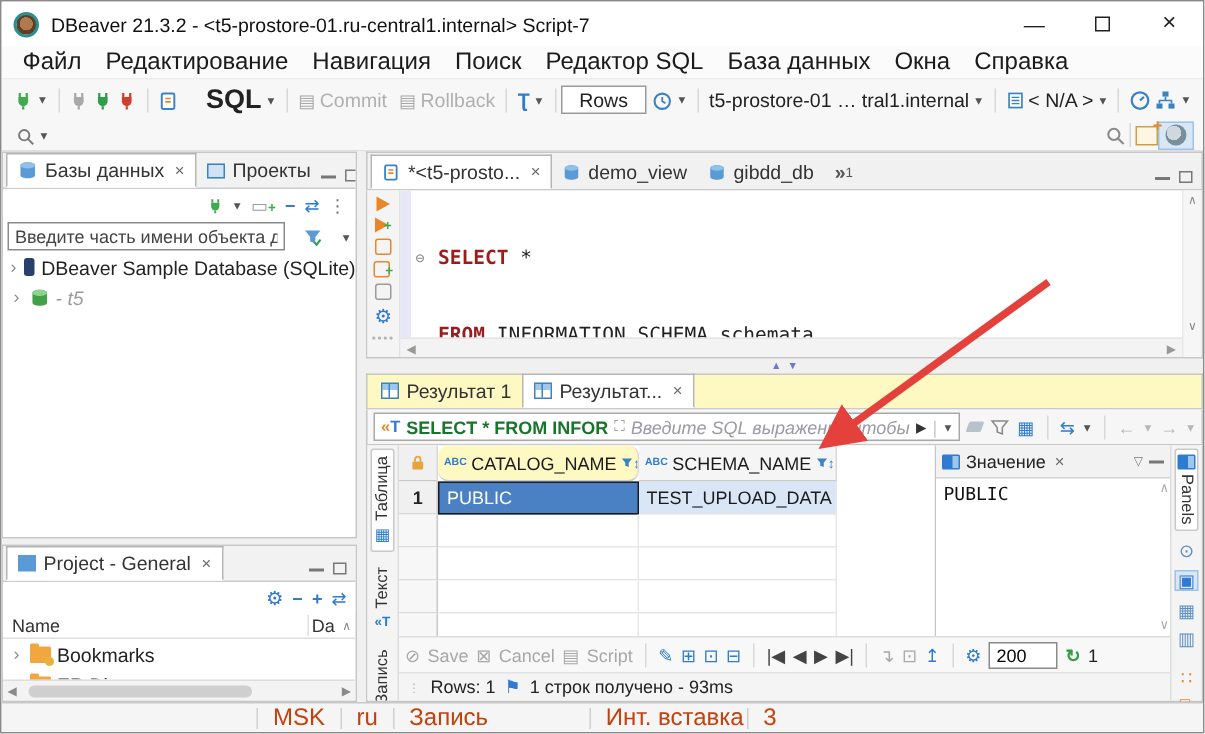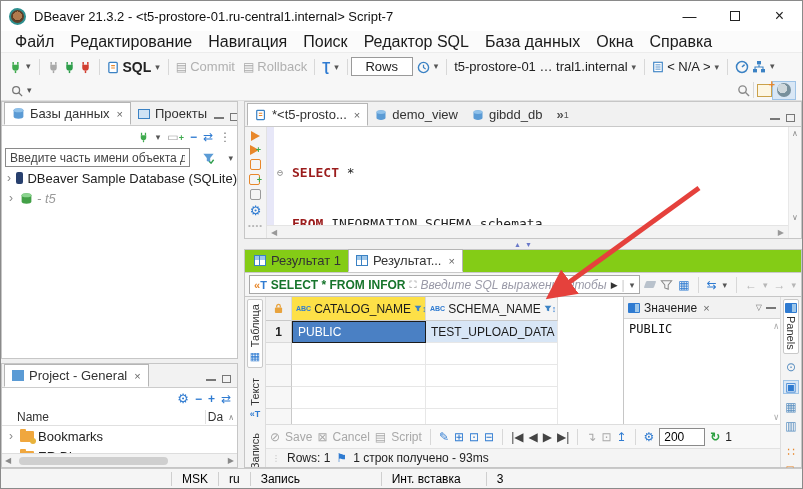--- a/index.html
+++ b/index.html
@@ -20,21 +20,21 @@
   .menubar { height:22px; background:#fbfbfb; display:flex; align-items:center; padding-left:6px; border-bottom:1px solid #ececec; }
   .menu-item { padding:0 8px; font-size:16px; color:#1b1b1b; white-space:nowrap; }
   
   .toolbar1 { height:27px; background:#f7f7f7; display:flex; align-items:center; padding:0 4px; white-space:nowrap; }
   .toolbar2 { height:21px; background:#f7f7f7; display:flex; align-items:center; padding:0 6px; border-bottom:1px solid #e0e0e0; }
   .tb-grp { display:flex; align-items:center; gap:3px; padding:0 4px; }
   .tb-sep { width:1px; height:16px; background:#d8d8d8; margin:0 3px; }
   .caret { font-size:9px; color:#555; padding:0 1px; }
   .tb-label { font-size:13px; color:#222; }
   .tb-label.disabled { color:#b0b0b0; }
-  .sql-word { font-weight:bold; font-size:14px; color:#222; }
+  .sql-word { font-weight:bold; font-size:18px; color:#222;margin-left:15px; }
   .auto-box { width:62px; height:19px; border:1px solid #9a9a9a; background:#fff; display:flex; align-items:center; justify-content:center; font-size:13px; }
   .t-filter { color:#2f7bd1; font-weight:bold; font-size:13px; }
   .ic { display:inline-block; vertical-align:middle; }
   .avatar-box { width:24px; height:19px; background:#d9e7f5; border:1px solid #9ec3e6; display:flex; align-items:center; justify-content:center; }
   .avatar { width:14px; height:14px; border-radius:50%; background:radial-gradient(circle at 40% 40%, #cfd8dc 0 40%, #78909c 41% 100%); }
   .persp { position:relative; width:15px; height:13px; border:1.4px solid #caa14a; background:#fdf6e3; }
   .persp::after { content:"+"; position:absolute; right:-4px; top:-7px; color:#e8872a; font-weight:bold; font-size:11px; }
   
   .main { position:absolute; top:100px; left:0; right:0; bottom:20px; display:flex; background:#f0f0f0; }
   .left-col { width:237px; display:flex; flex-direction:column; }
@@ -57,21 +57,21 @@
   .filter-input::placeholder { color:#444; opacity:1; }
   .tree { flex:1; overflow:hidden; }
   .tree-item { display:flex; align-items:center; gap:4px; height:20px; padding-left:4px; font-size:13px; white-space:nowrap; }
   .chev { color:#8a8a8a; font-size:12px; width:10px; text-align:center; }
   .sqlite-ic { width:12px; height:12px; background:#28406e; border-radius:2px; }
   .suffix { color:#9a9a9a; font-style:italic; }
   .folder-ic { position:relative; width:14px; height:11px; }
   .folder-ic .f-body { position:absolute; inset:0; background:#f0a73e; border-radius:1px; }
   .folder-ic .f-tab { position:absolute; left:0; top:-2px; width:6px; height:3px; background:#f0a73e; border-radius:1px 1px 0 0; }
   .f-badge { position:absolute; right:-2px; bottom:-2px; width:6px; height:6px; border-radius:50%; }
-  .cols-hdr { height:17px; display:flex; align-items:center; border-bottom:1px solid #e0e0e0; color:#333; font-size:12px;padding-left:9px; }
+  .cols-hdr { height:17px; display:flex; align-items:center; border-bottom:1px solid #e0e0e0; color:#333; font-size:12px; }
   .hscroll { height:14px; background:#f3f3f3; border-top:1px solid #ddd; display:flex; align-items:center; justify-content:space-between; padding:0 3px; color:#8a8a8a; font-size:8px; }
   .hthumb { height:8px; background:#cfcfcf; border-radius:4px; flex:1; margin:0 60px 0 8px; }
   
   .ed-tabs { height:26px; display:flex; align-items:flex-end; background:#f1f1f1; border:1px solid #c6c6c6; border-bottom:1px solid #c9c9c9; padding-left:2px; }
   .editor-wrap { height:112px; border:1px solid #c6c6c6; border-top:none; background:#fff; display:flex; position:relative; }
   .ed-iconstrip { width:22px; background:#f4f4f4; border-right:1px solid #e2e2e2; display:flex; flex-direction:column; align-items:center; gap:4px; padding-top:4px; }
   .play { width:0; height:0; border-left:9px solid #e8872a; border-top:5px solid transparent; border-bottom:5px solid transparent; }
   .mini-plus { color:#3faa4e; font-weight:bold; font-size:9px; margin-left:-3px; }
   .script-ic { width:11px; height:11px; border:1.6px solid #e8872a; border-radius:2px; }
   .script-ic.gray { border-color:#9a9a9a; }
@@ -79,21 +79,21 @@
   .dots { color:#b5b5b5; font-size:8px; letter-spacing:1px; }
   .anno-bar { width:7px; background:#e7e7f8; }
   .code { flex:1; font-family:"DejaVu Sans Mono", monospace; font-size:13px; line-height:17px; padding:3px 0 0 0; position:relative; overflow:hidden; white-space:pre; }
   .code-line { padding-left:18px; position:relative; }
   .fold { position:absolute; left:3px; top:0; color:#8a8a8a; font-size:10px; }
   .kw { color:#9b1c1c; font-weight:bold; }
   .ed-vscroll { width:13px; background:#f6f6f6; border-left:1px solid #e8e8e8; display:flex; flex-direction:column; justify-content:space-between; align-items:center; color:#8a8a8a; font-size:8px; padding:2px 0 16px; }
   .ed-hscroll { position:absolute; left:22px; right:13px; bottom:0; height:13px; background:#f3f3f3; border-top:1px solid #e4e4e4; display:flex; align-items:center; justify-content:space-between; padding:0 4px; color:#999; font-size:8px; }
   .split-sash { height:10px; display:flex; align-items:center; justify-content:center; gap:4px; color:#6a79c9; font-size:7px; }
   
-  .res-tabs { height:24px; display:flex; align-items:flex-end; background:#84cc16; border:1px solid #c6c6c6; border-bottom:1px solid #c9c9c9; padding-left:2px; }
+  .res-tabs { height:24px; display:flex; align-items:flex-end; background:#fef9c3; border:1px solid #c6c6c6; border-bottom:1px solid #c9c9c9; padding-left:2px; }
   .grid-mini { width:12px; height:11px; border:1px solid #3b82c4; background:linear-gradient(#9ec7ea 0 4px, #fff 4px); position:relative; }
   .grid-mini::after { content:""; position:absolute; left:4px; top:0; bottom:0; width:1px; background:#3b82c4; }
   .filterbar { height:24px; background:#f6f6f6; border:1px solid #c6c6c6; border-top:none; display:flex; align-items:center; padding:0 4px; gap:5px; }
   .fcombo { width:432px; height:19px; border:1px solid #a8a8a8; background:#fff; display:flex; align-items:center; padding:0 4px; gap:4px; overflow:hidden; }
   .fquery { color:#17752c; font-weight:bold; font-size:12px; white-space:nowrap; }
   .fplaceholder { color:#9a9aa8; font-style:italic; font-size:12px; white-space:nowrap; overflow:hidden; flex:1; }
   .expand-ic { color:#8a8a8a; font-size:10px; }
   .fb-ic { color:#8a8a8a; font-size:12px; }
   .fb-ic.blue { color:#2f7bd1; }
   .fb-ic.dim { color:#b7b7b7; }
@@ -102,21 +102,21 @@
   .vtab { display:flex; flex-direction:column; align-items:center; gap:3px; padding:4px 1px; }
   .vtab.active { background:#fdfdfd; border:1px solid #c9c9c9; border-radius:2px; }
   .vtext { writing-mode:vertical-rl; transform:rotate(180deg); font-size:11px; color:#333; }
   .res-center { flex:1; display:flex; flex-direction:column; min-width:0; }
   .grid-area { flex:1; display:flex; min-height:0; }
   .grid { flex:1; overflow:hidden; position:relative; background:#fff; }
   .g-hdr { display:flex; height:24px; }
   .g-cell { border-right:1px solid #d9d9d9; border-bottom:1px solid #c9c9c9; display:flex; align-items:center; padding:0 4px; gap:3px; font-size:12px; overflow:hidden; white-space:nowrap; }
   .g-corner { width:26px; background:#f0f0f0; justify-content:center; }
   .g-h { width:134px; background:#f5f5f5; color:#1b1b1b; }
-  .g-h.sel { background:#fde047; }
+  .g-h.sel { background:#fef9c3;border-radius:7px; }
   .abc { color:#2f7bd1; font-size:7px; font-weight:bold; letter-spacing:0; }
   .hdr-funnel { margin-left:auto; display:flex; align-items:center; color:#2f7bd1; font-size:9px; gap:0; }
   .g-row { display:flex; height:22px; }
   .g-num { width:26px; background:#f0f0f0; border-right:1px solid #c9c9c9; border-bottom:1px solid #d9d9d9; display:flex; align-items:center; justify-content:center; font-weight:bold; color:#222; }
   .g-d { width:134px; border-right:1px solid #e7e7e7; border-bottom:1px solid #e7e7e7; display:flex; align-items:center; padding:0 5px; font-size:12px; }
   .g-d.focus { background:#4a80c4; color:#fff; border:1.5px solid #1c1c1c; }
   .g-d.rowsel { background:#d8e6f6; color:#1b1b1b; }
   .value-panel { width:157px; border-left:1px solid #c6c6c6; display:flex; flex-direction:column; background:#fff; }
   .vp-tabs { height:22px; background:#f2f2f2; border-bottom:1px solid #d5d5d5; display:flex; align-items:center; padding:0 4px; gap:4px; }
   .vp-ic { width:12px; height:10px; background:#2f7bd1; border-radius:1px; position:relative; }
@@ -132,21 +132,21 @@
   .fetch-input { width:46px; height:18px; border:1px solid #8a8a8a; font-size:12px; padding:0 4px; font-family:"Liberation Sans",sans-serif; }
   .res-status { height:19px; display:flex; align-items:center; gap:6px; padding:0 6px; font-size:12px; color:#222; background:#f4f4f4; border-top:1px solid #e2e2e2; }
   .flag { color:#2f7bd1; font-size:12px; }
   .right-strip { width:21px; background:#f4f4f4; border-left:1px solid #ddd; display:flex; flex-direction:column; align-items:center; gap:7px; padding:2px 0; }
   .panels-tab { display:flex; flex-direction:column; align-items:center; gap:3px; background:#fff; border:1px solid #c9c9c9; border-radius:2px; padding:3px 1px; }
   .panels-text { writing-mode:vertical-rl; font-size:11px; color:#333; }
   .rs-ic { font-size:12px; color:#5a8fc0; line-height:1; }
   .rs-ic.sel { background:#d9e7f5; border:1px solid #9ec3e6; color:#2f7bd1; padding:0 1px; }
   .rs-ic.orange { color:#e8872a; }
   
-  .statusbar { position:absolute; left:0; right:0; bottom:0; height:20px; background:#f5f5f5; border-top:1px solid #c9c9c9; display:flex; align-items:center; font-size:12px; color:#000000; }
+  .statusbar { position:absolute; left:0; right:0; bottom:0; height:20px; background:#f5f5f5; border-top:1px solid #c9c9c9; display:flex; align-items:center; font-size:16px; color:#c2410c; }
   .sb-seg { padding:0 10px; display:flex; align-items:center; height:100%; white-space:nowrap; }
   .sb-sep { width:1px; height:14px; background:#cfcfcf; }
   .arrow-overlay { position:absolute; inset:0; pointer-events:none; z-index:60; }
 </style>
 </head>
 <body>
 
 <div class="window">
 
   <div class="titlebar">

